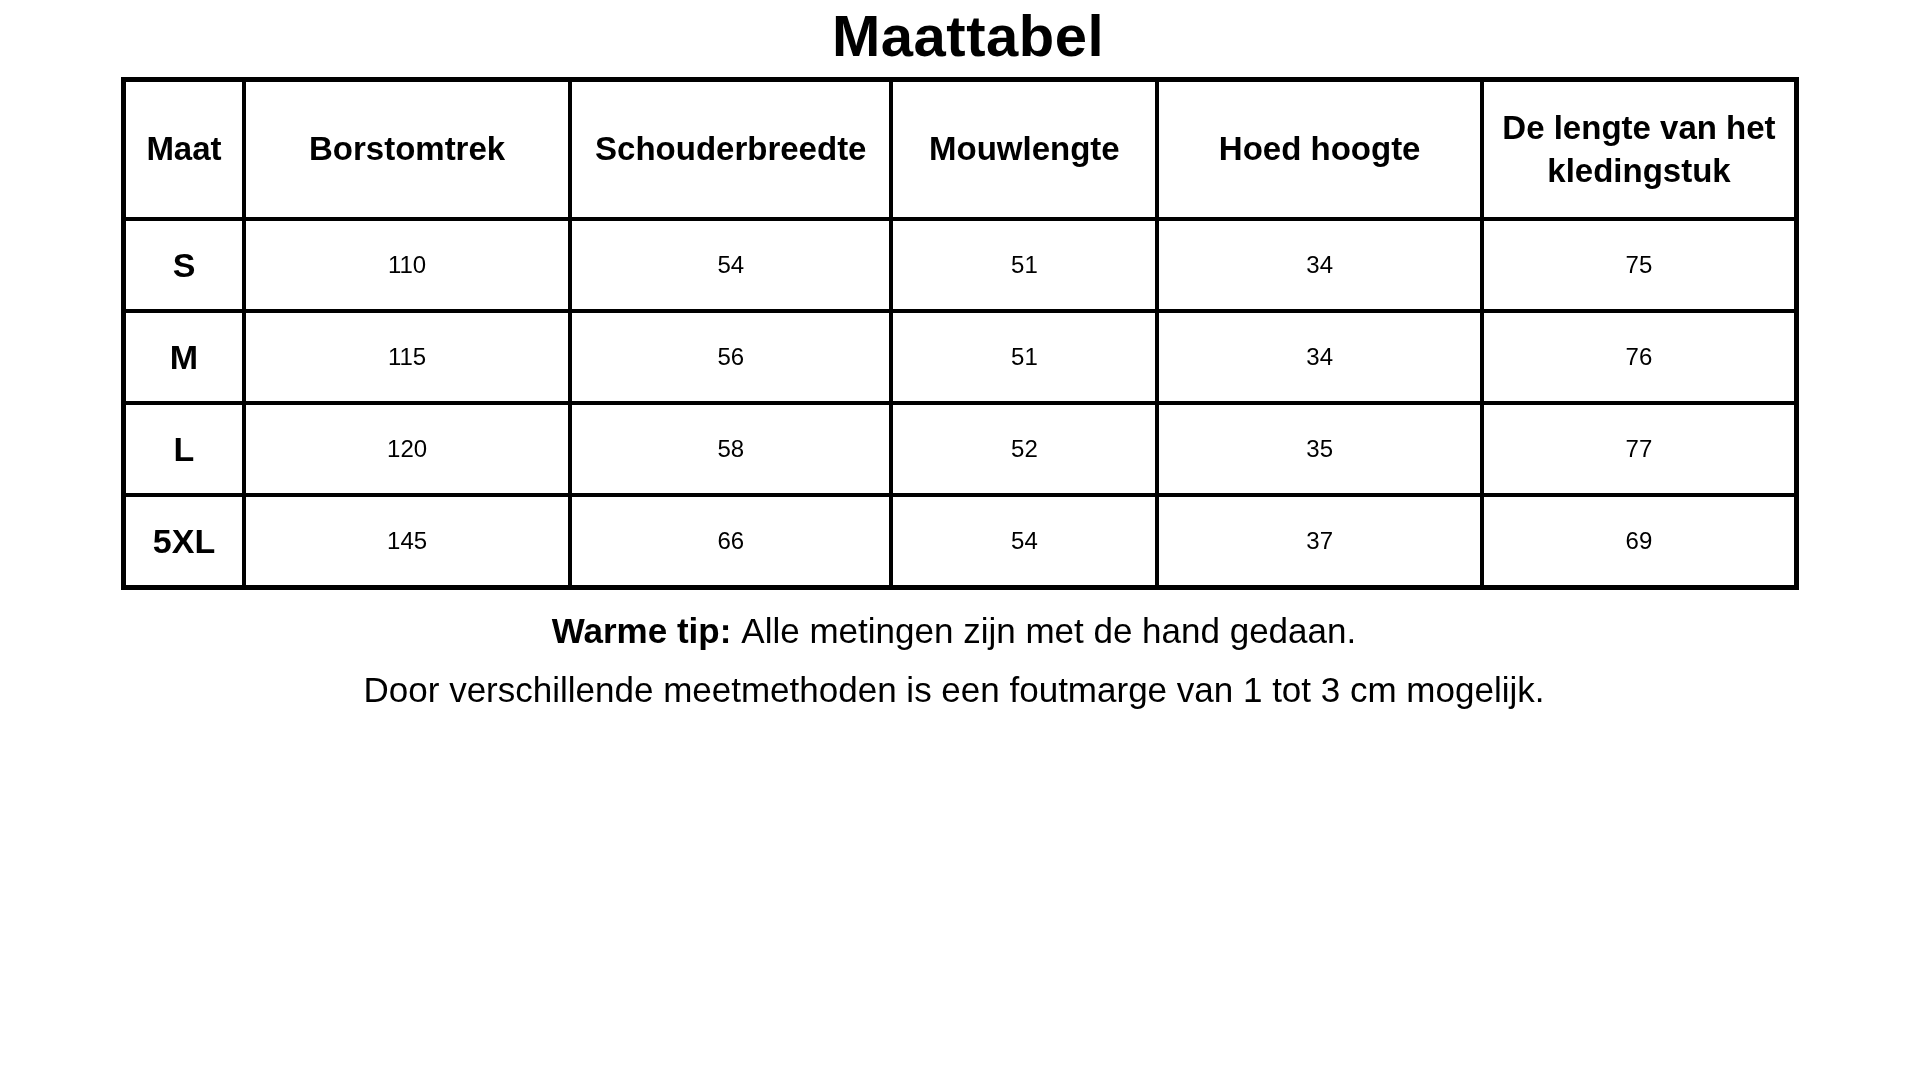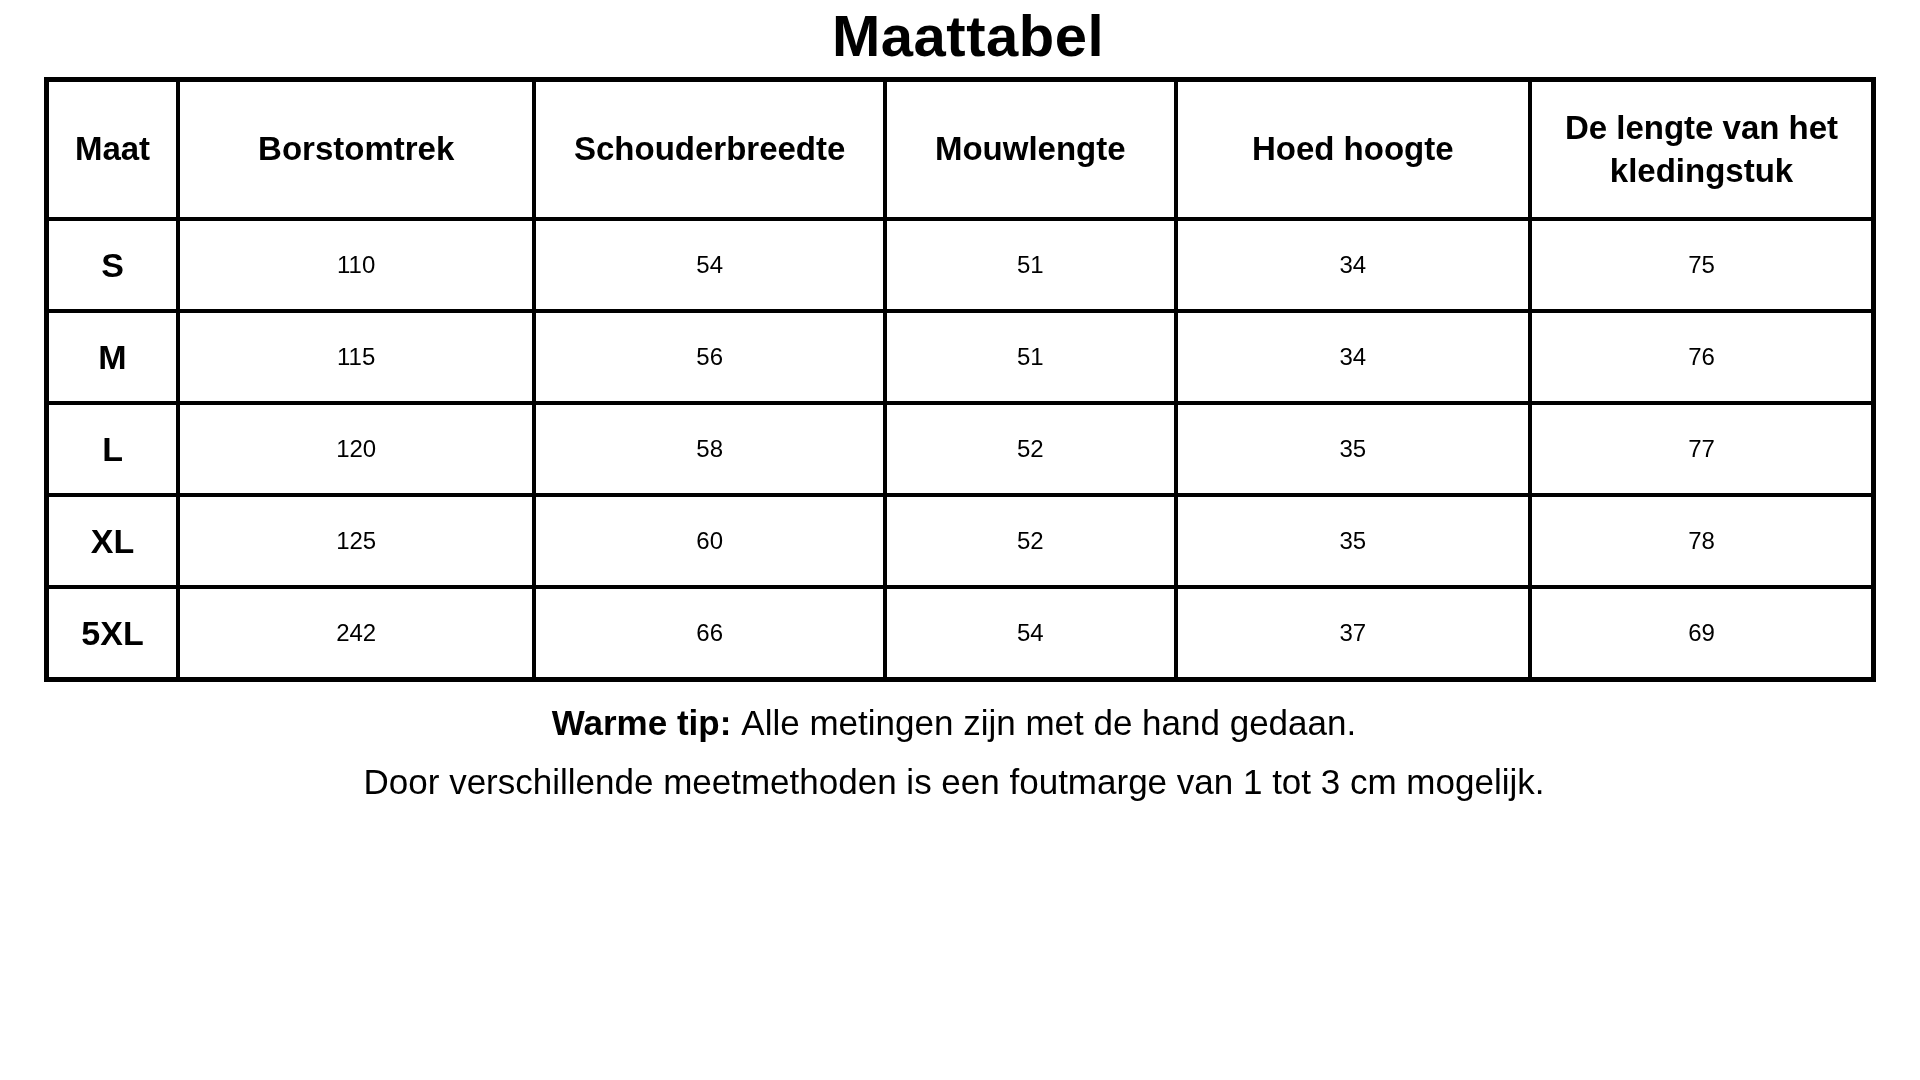--- a/index.html
+++ b/index.html
@@ -23,21 +23,21 @@
     margin: 6px 0 10px 16px;
     text-align: center;
     font-size: 58px;
     font-weight: 800;
     letter-spacing: 0.5px;
     line-height: 1.05;
   }
   table.size-table {
     border-collapse: collapse;
     table-layout: fixed;
-    width: 1832px;
+    width: 1678px;
     margin: 8px auto;
     border: 5px solid #000;
   }
   .size-table th, .size-table td {
     border: 4px solid #000;
     text-align: center;
     vertical-align: middle;
     padding: 0 8px;
     overflow: hidden;
   }
@@ -119,30 +119,22 @@
         </tr>
         <tr>
           <th>L</th>
           <td>120</td>
           <td>58</td>
           <td>52</td>
           <td>35</td>
           <td>77</td>
         </tr>
         <tr>
-          <th>XL</th>
-          <td>125</td>
-          <td>60</td>
-          <td>52</td>
-          <td>35</td>
-          <td>78</td>
-        </tr>
-        <tr>
           <th>5XL</th>
-          <td>242</td>
+          <td>145</td>
           <td>66</td>
           <td>54</td>
           <td>37</td>
           <td>69</td>
         </tr>
       </tbody>
   </table>
 
   <div class="footer">
     <p><span class="tip-label">Warme tip:</span><span>Alle metingen zijn met de hand gedaan.</span></p>

